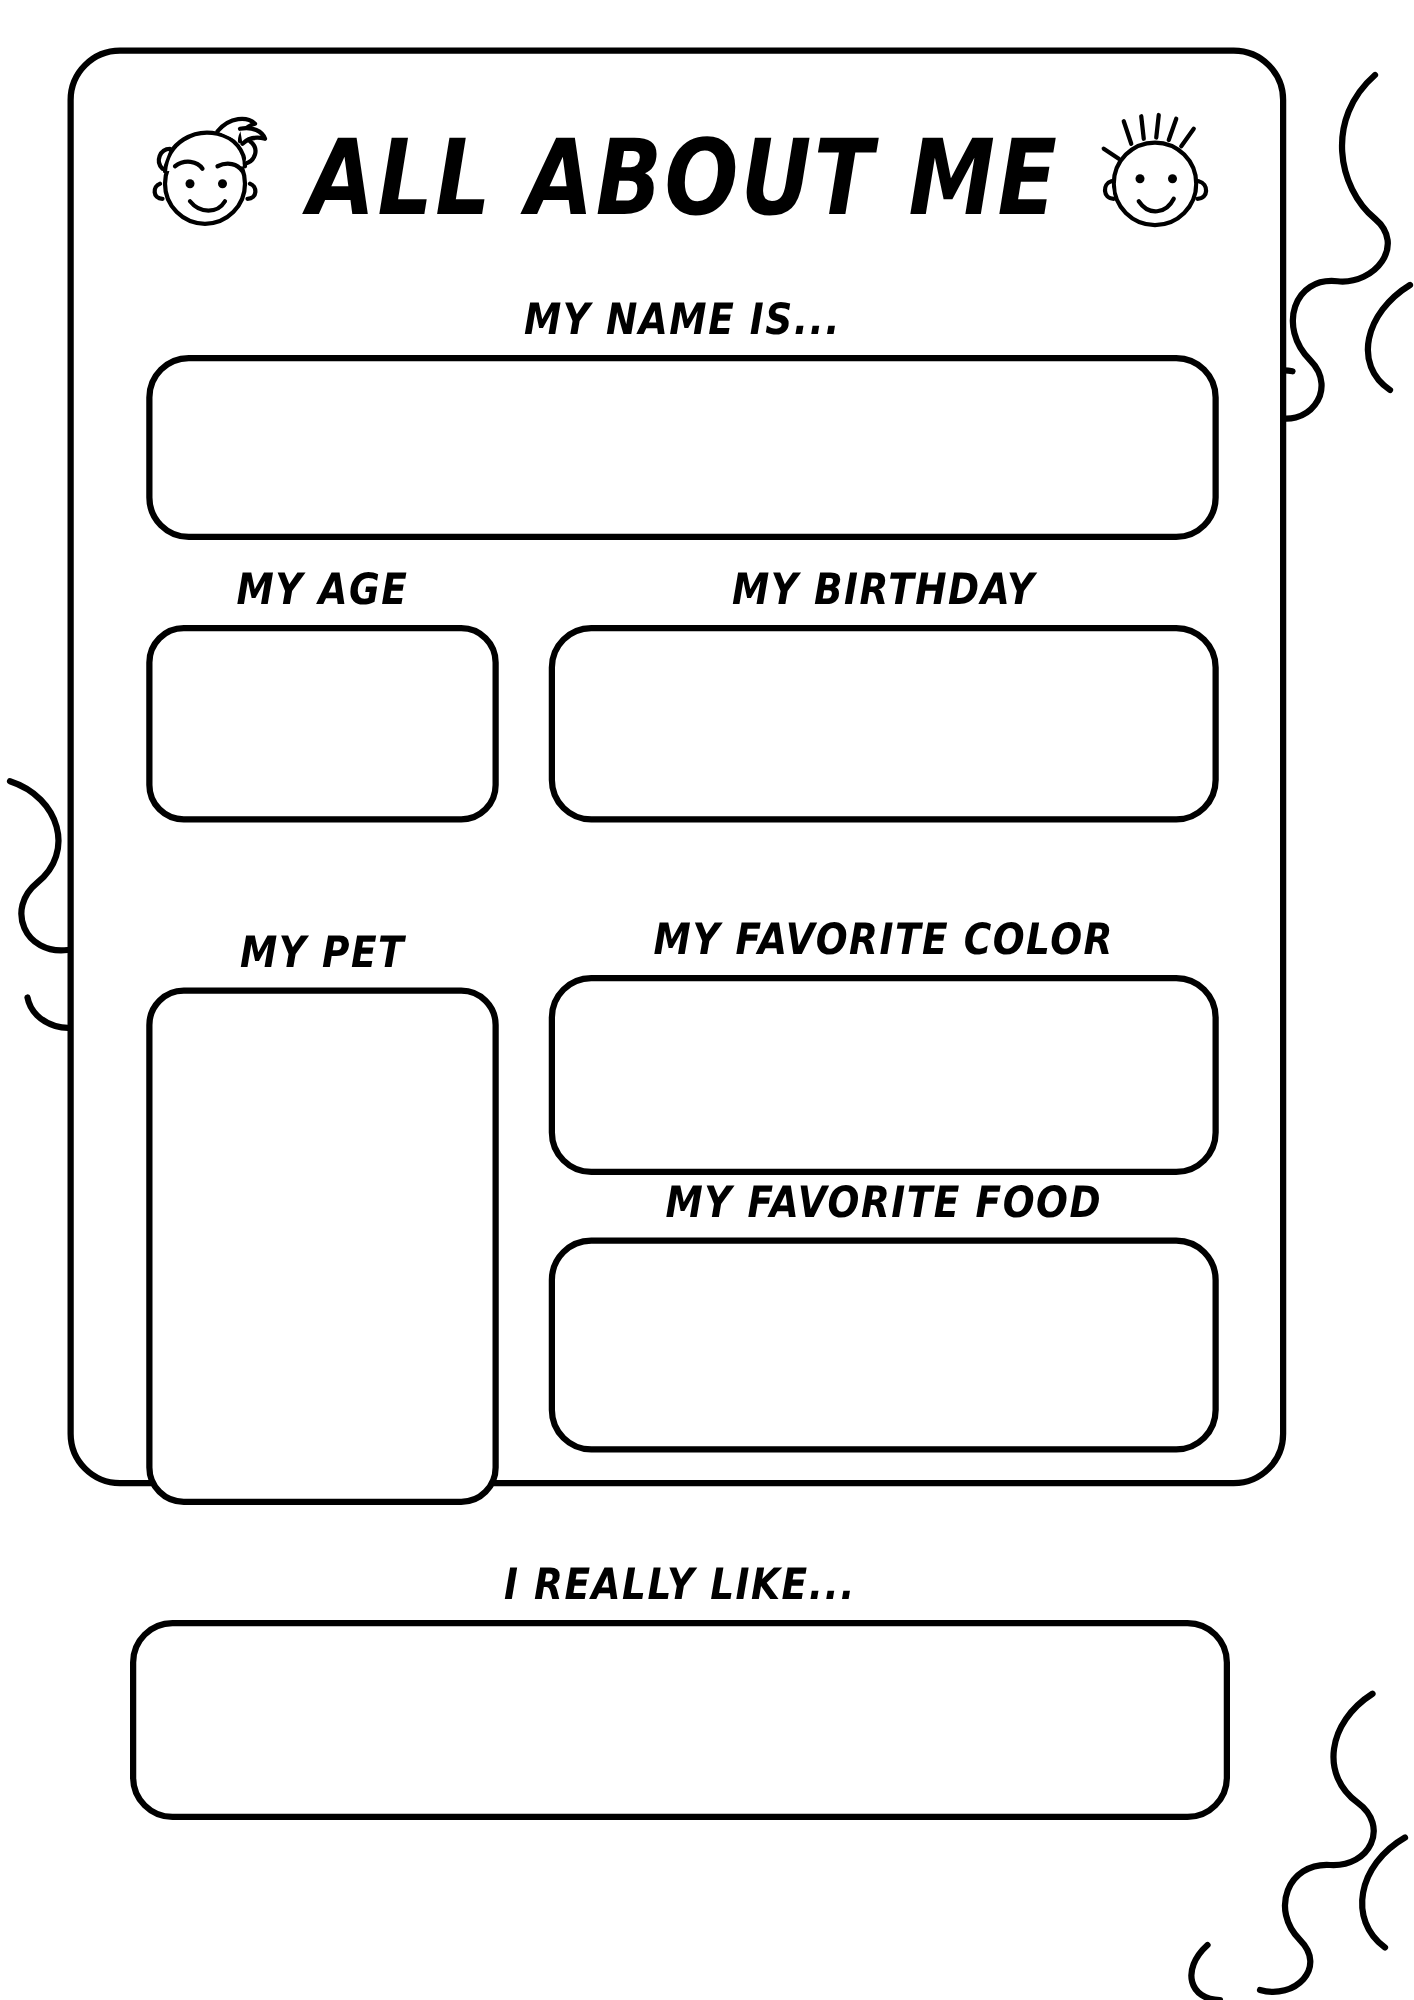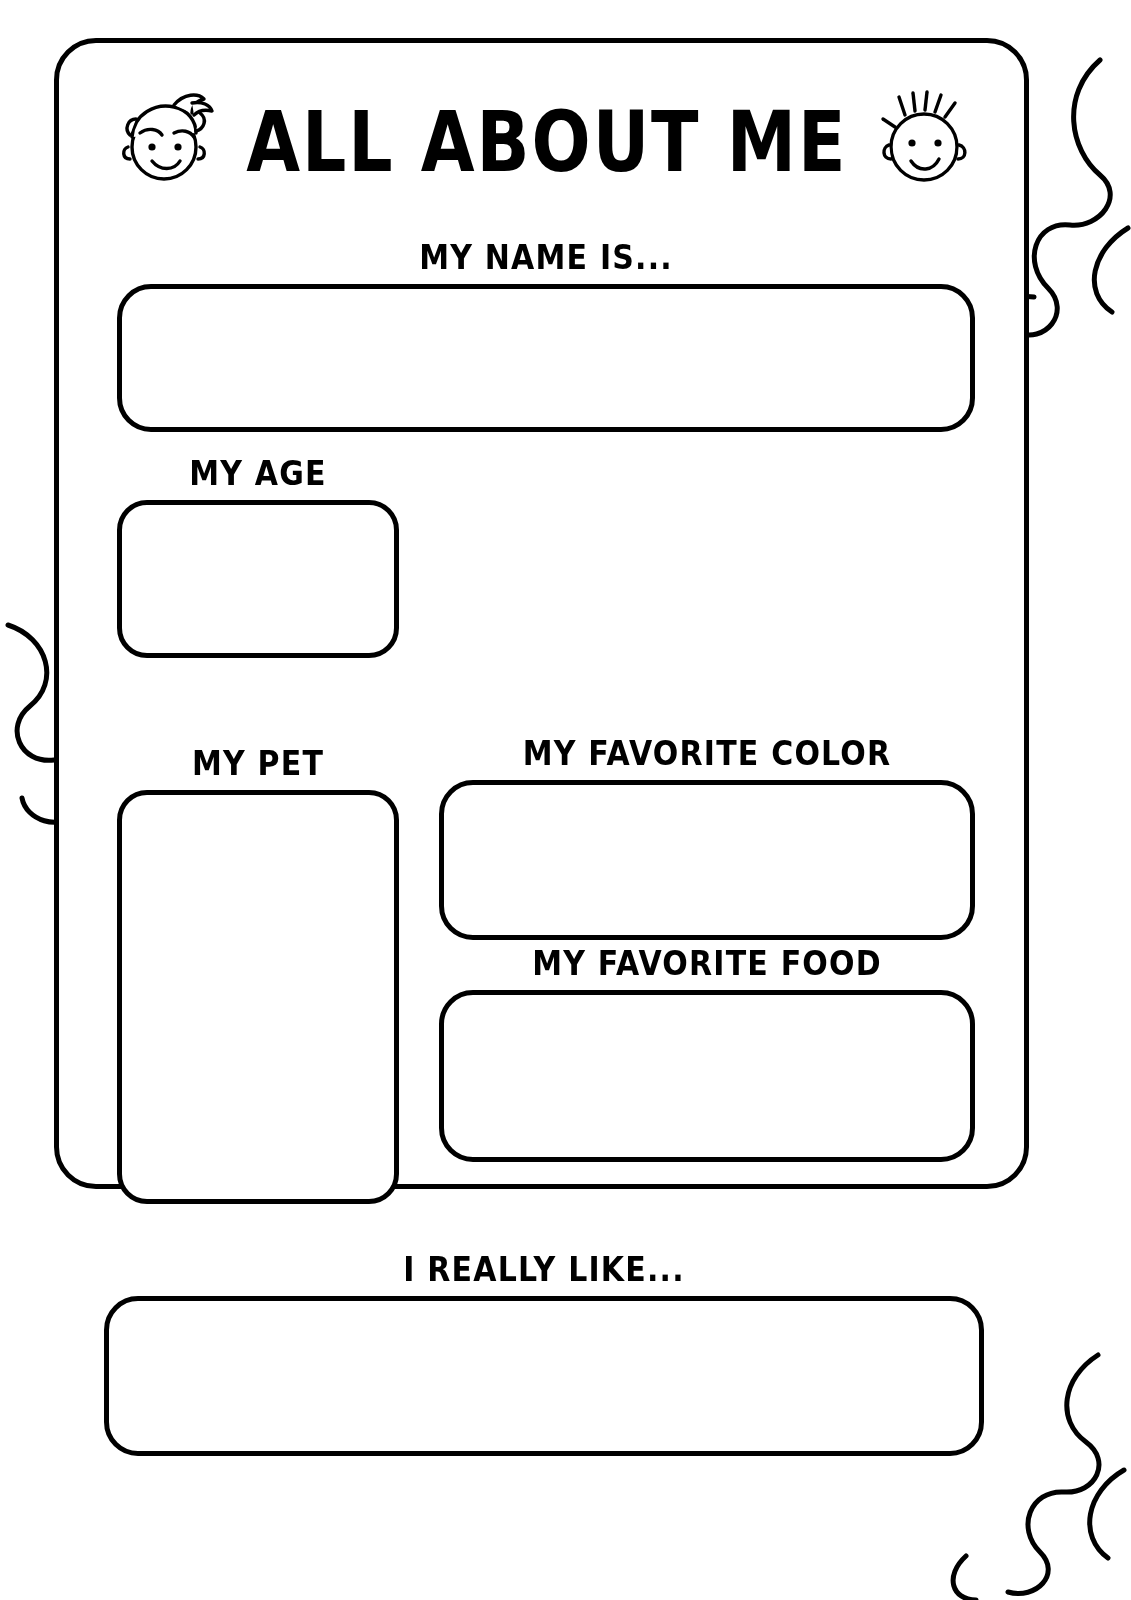--- a/index.html
+++ b/index.html
@@ -26,20 +26,21 @@
   .sheet {
     position: absolute;
     left: 54px;
     top: 38px;
     width: 975px;
     height: 1151px;
     border: 5px solid #000;
     border-radius: 42px;
     background: #fff;
     box-sizing: border-box;
+    font-style: italic;
   }
 
   
   .header {
     position: absolute;
     left: 0;
     right: 0;
     top: 44px;
     height: 110px;
     display: flex;
@@ -176,20 +177,24 @@
   <div class="field" id="field-name">
     <div class="label">MY NAME IS...</div>
     <div class="box"></div>
   </div>
 
   <div class="field" id="field-age">
     <div class="label">MY AGE</div>
     <div class="box"></div>
   </div>
 
+  <div class="field" id="field-birthday">
+    <div class="label">MY BIRTHDAY</div>
+    <div class="box"></div>
+  </div>
 
   <div class="field" id="field-pet">
     <div class="label">MY PET</div>
     <div class="box"></div>
   </div>
 
   <div class="field" id="field-color">
     <div class="label">MY FAVORITE COLOR</div>
     <div class="box"></div>
   </div>

